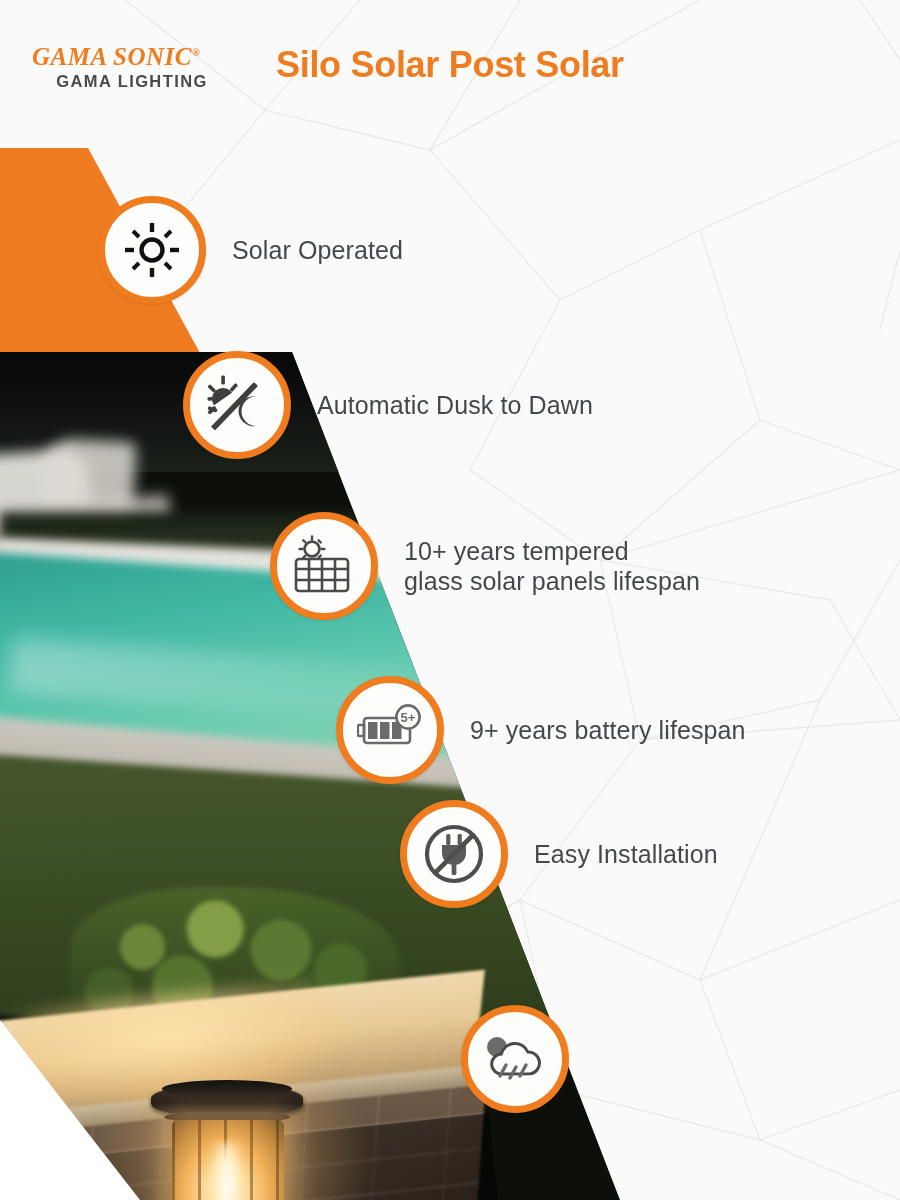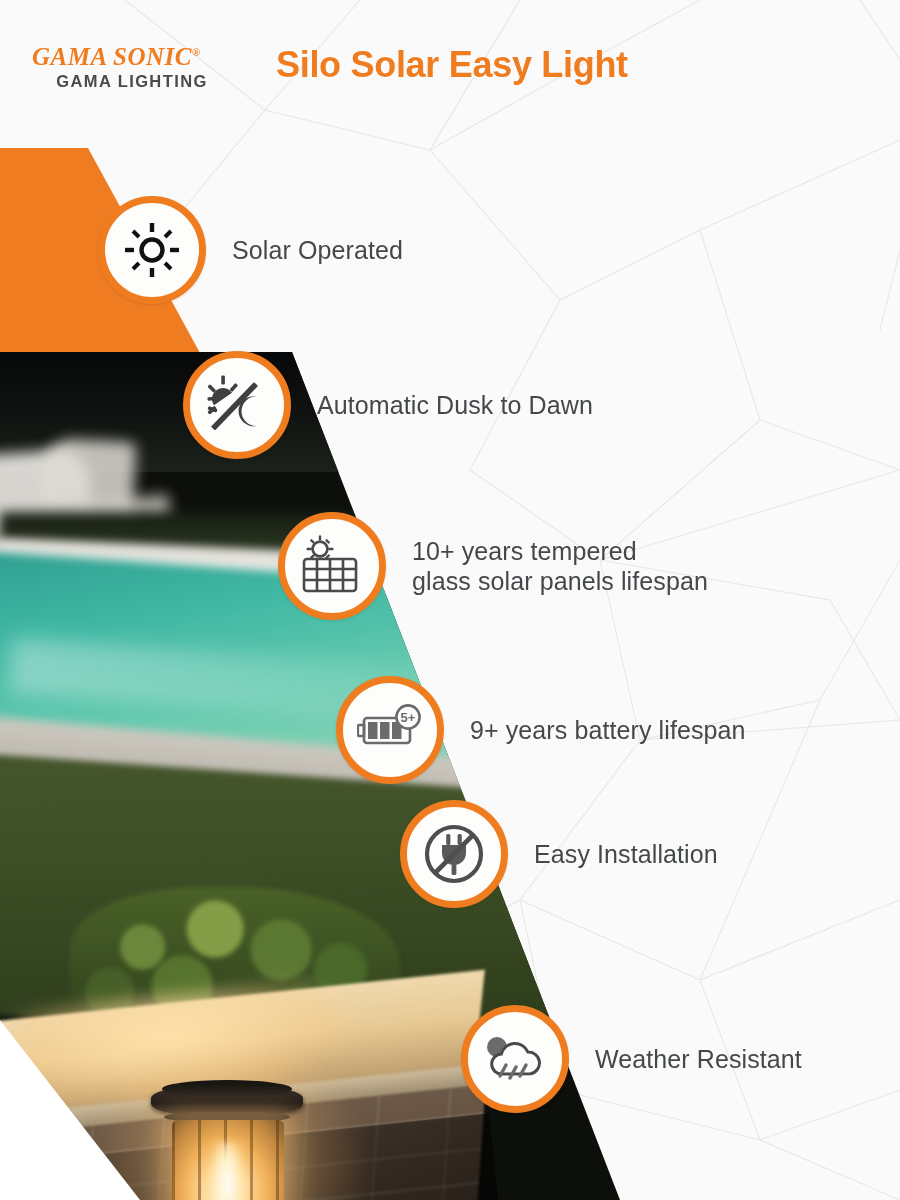--- a/index.html
+++ b/index.html
@@ -245,21 +245,21 @@
   .badge svg { display: block; }
   .feat-text {
     margin-left: 26px;
     font-size: 25px; line-height: 1.22;
     color: #44484b; letter-spacing: .1px;
     white-space: pre-line;
   }
 
   #f1 { left: 98px;  top: 196px; }
   #f2 { left: 183px; top: 351px; }
-  #f3 { left: 278px; top: 512px; }
+  #f3 { left: 270px; top: 512px; }
   #f4 { left: 336px; top: 676px; }
   #f5 { left: 400px; top: 800px; }
   #f6 { left: 461px; top: 1005px; }
 
   #f1 .badge { border-color: #ef7c1f; }
 </style>
 </head>
 <body>
 
 <div id="canvas">
@@ -337,21 +337,21 @@
 
   <svg id="white-corner" viewBox="0 0 140 300" aria-hidden="true">
     <polygon points="0,300 0,120 140,300" fill="#ffffff"></polygon>
   </svg>
 
   <div id="header">
     <div id="logo">
       <div id="logo-top"><span>GAMA SONIC</span><span class="reg">®</span></div>
       <div id="logo-bottom">GAMA LIGHTING</div>
     </div>
-    <div id="product-title">Silo Solar Easy Light</div>
+    <div id="product-title">Silo Solar Post Solar</div>
   </div>
 
   <div class="feature" id="f2">
     <div class="badge">
       <span>
         <svg width="62" height="62" viewBox="0 0 62 62">
           <g fill="#3f3f3f">
             <path d="M17 14 a11 11 0 0 1 11 11 h-22 a11 11 0 0 1 11 -11 z" transform="rotate(-35 17 25)"></path>
             <rect x="15.3" y="1.5" width="3.6" height="9" rx="1.2"></rect>
             <rect x="1.5" y="23" width="9" height="3.6" rx="1.2" transform="rotate(-4 6 24.8)"></rect>
@@ -468,16 +468,15 @@
           <circle cx="15" cy="15" r="10" fill="#6b6b6b"></circle>
           <path d="M20 42 a10 10 0 0 1 -0.6 -20 a14 14 0 0 1 26.5 -2 a11 11 0 0 1 2.6 21.8 z" fill="#fdfdfc" stroke="#4a4a4a" stroke-width="3"></path>
           <g stroke="#6b6b6b" stroke-width="3.4" stroke-linecap="round">
             <line x1="24" y1="33" x2="18" y2="44"></line>
             <line x1="34" y1="35" x2="28" y2="46"></line>
             <line x1="44" y1="33" x2="38" y2="44"></line>
           </g>
         </svg>
       </span>
     </div>
-    <div class="feat-text">Weather Resistant</div>
   </div>
 
 </div>
 
 </body></html>

